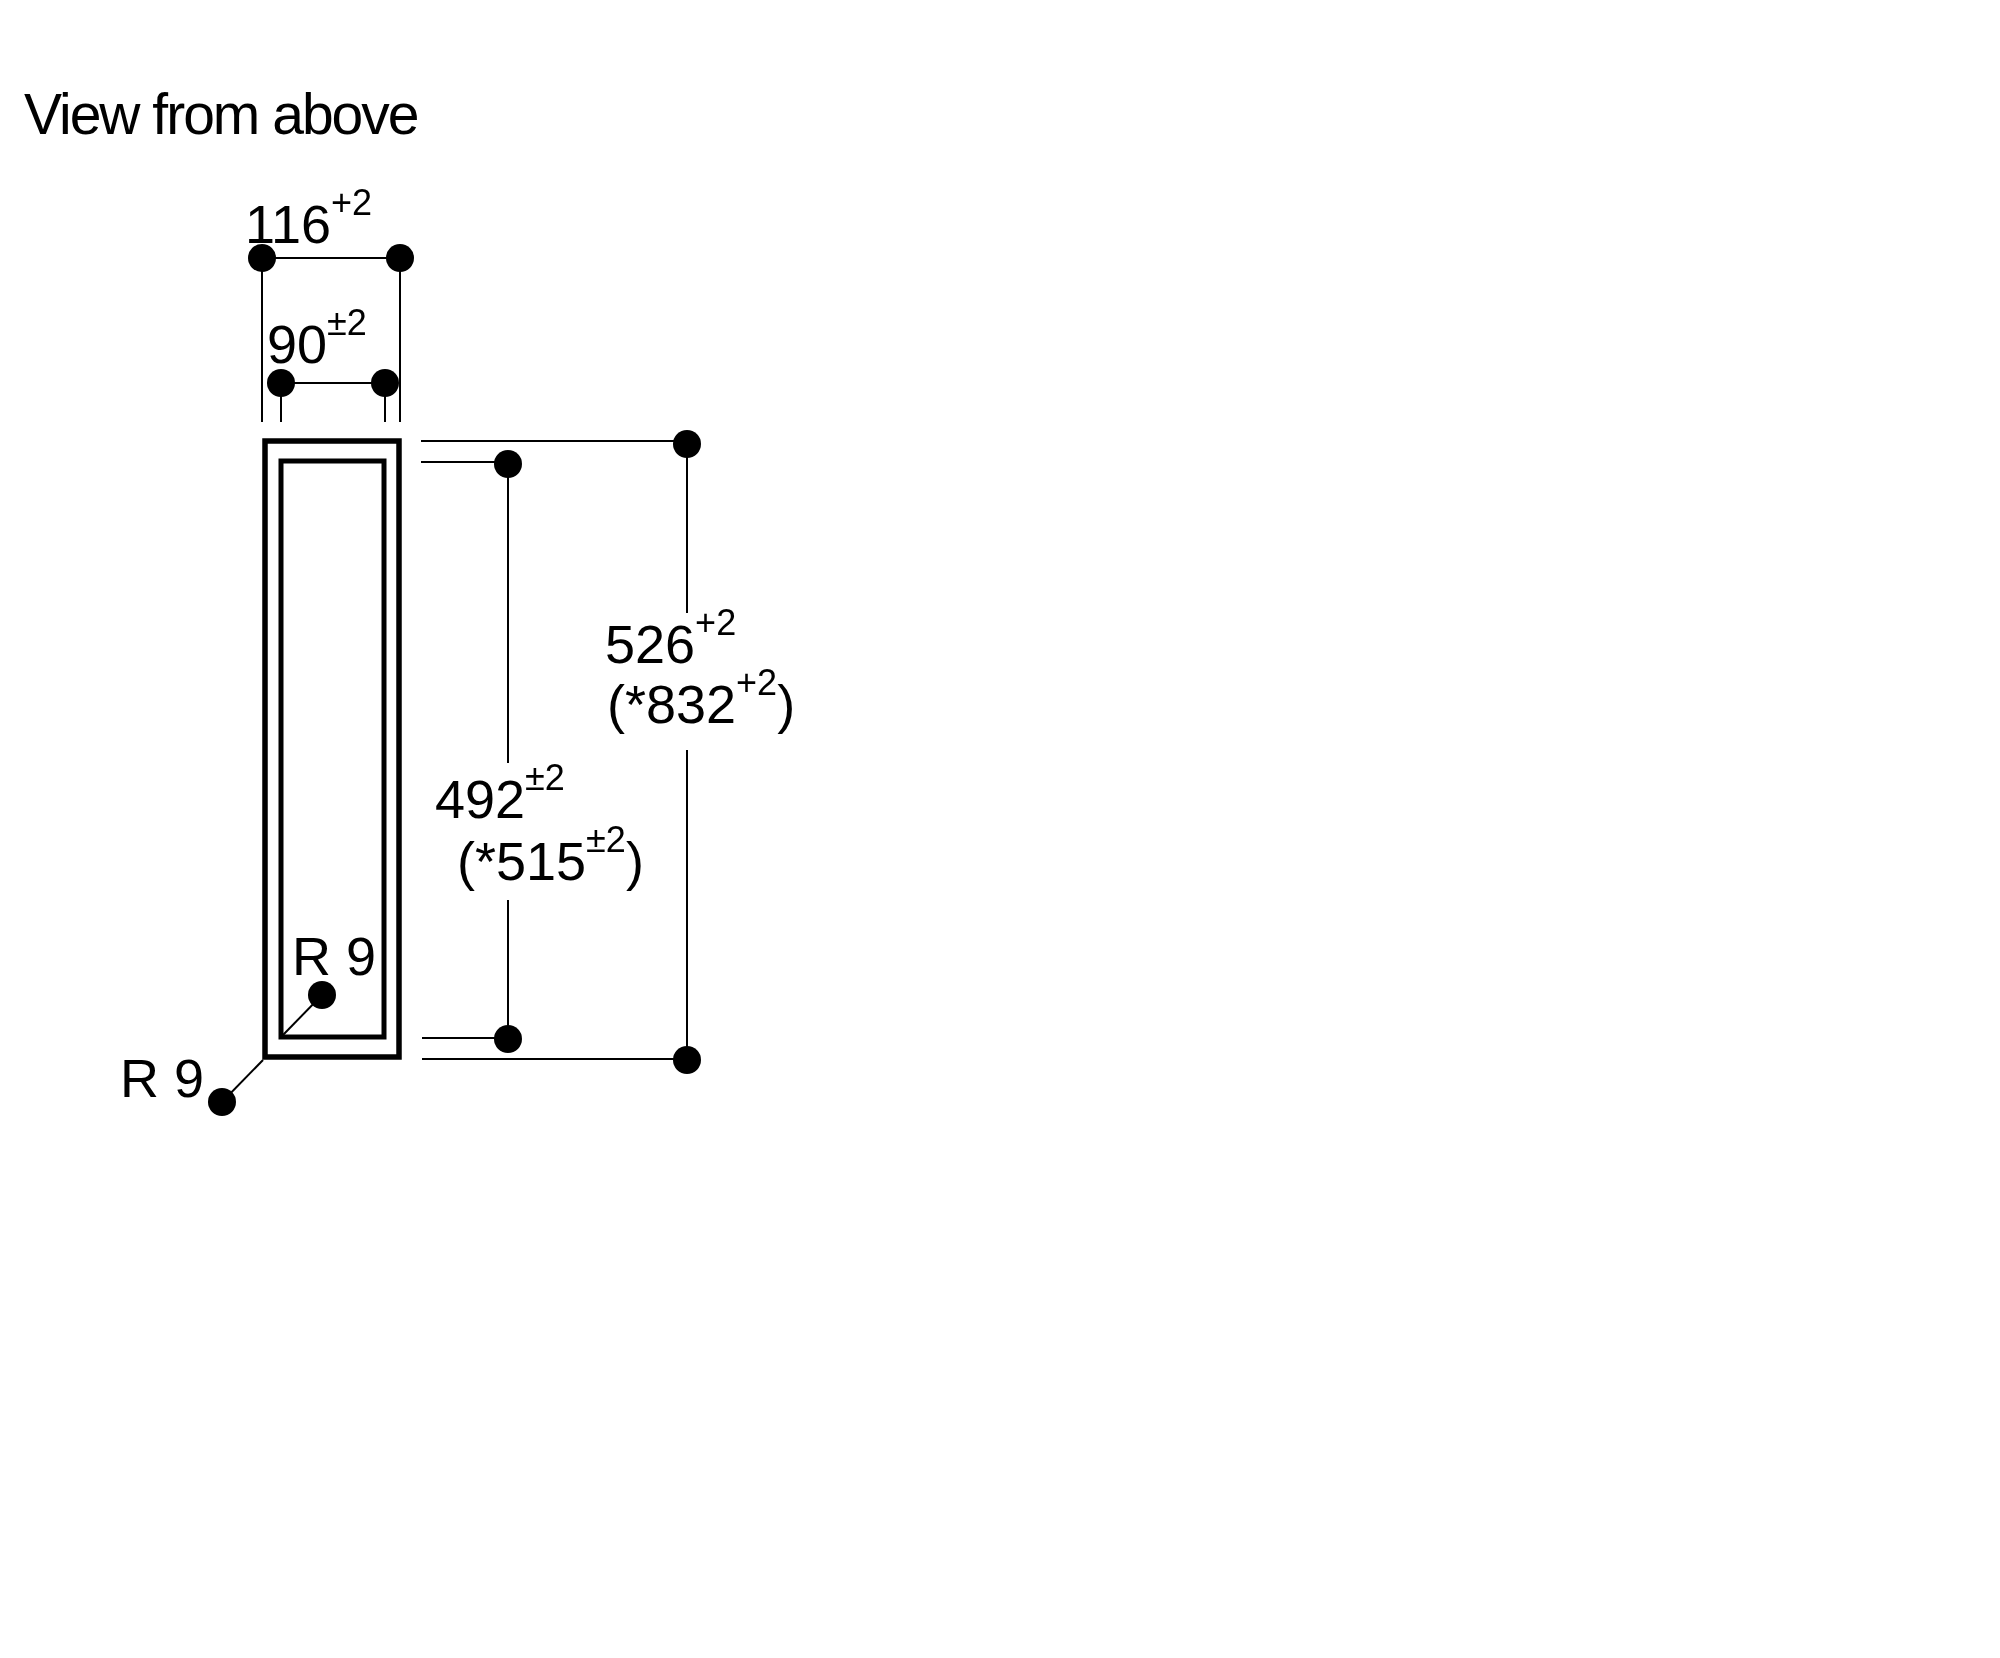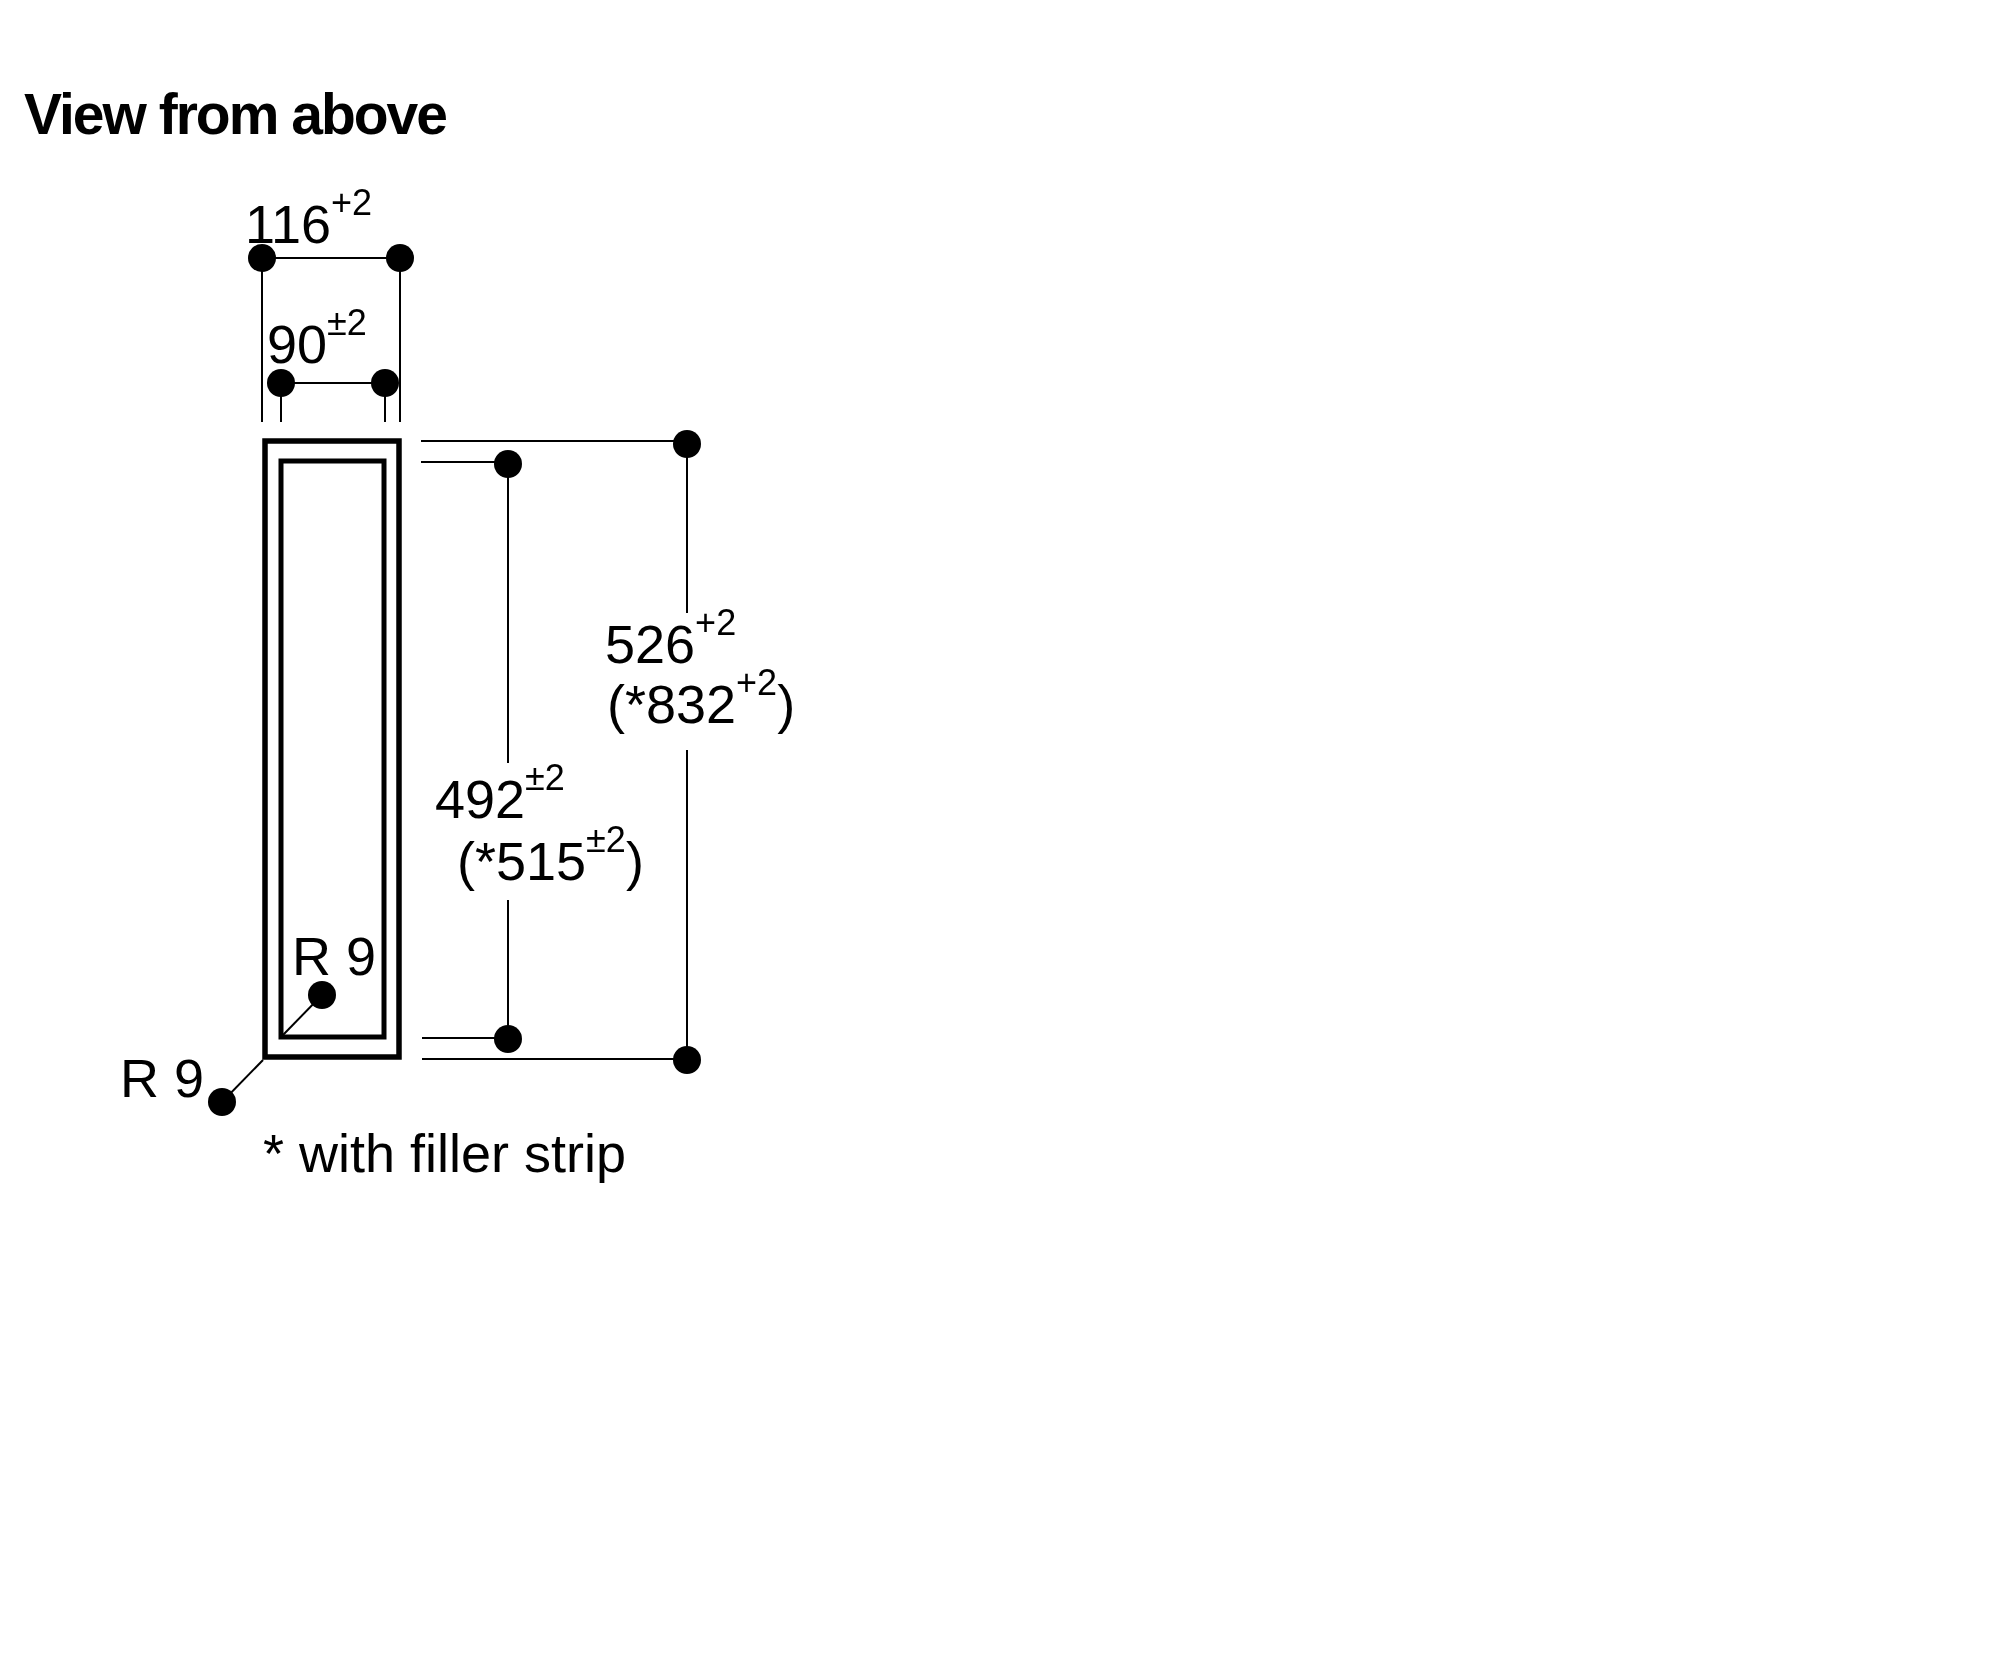--- a/index.html
+++ b/index.html
@@ -18,21 +18,21 @@
   }
   .drawing{
     position:absolute;
     left:0;top:0;
     width:2000px;height:1658px;
   }
   .page-title{
     position:absolute;
     left:24px;top:86px;
     font-size:57px;
-    font-weight:bold;
+    font-weight:normal;
     letter-spacing:-2px;
     line-height:1;
     white-space:nowrap;
   }
   .dim-label{
     position:absolute;
     font-size:54px;
     line-height:1;
     white-space:nowrap;
   }
@@ -117,15 +117,14 @@
   <div class="dim-label pos-541"><span>(*832</span><span class="sup">+2</span><span>)</span></div>
 
   <div class="dim-label pos-492"><span>492</span><span class="sup">±2</span></div>
 
   <div class="dim-label pos-515"><span>(*515</span><span class="sup">±2</span><span>)</span></div>
 
   <div class="dim-label pos-r3">R 9</div>
 
   <div class="dim-label pos-r5">R 9</div>
 
-  <div class="dim-label pos-footnote">* with filler strip</div>
 
 </div>
 
 </body></html>

